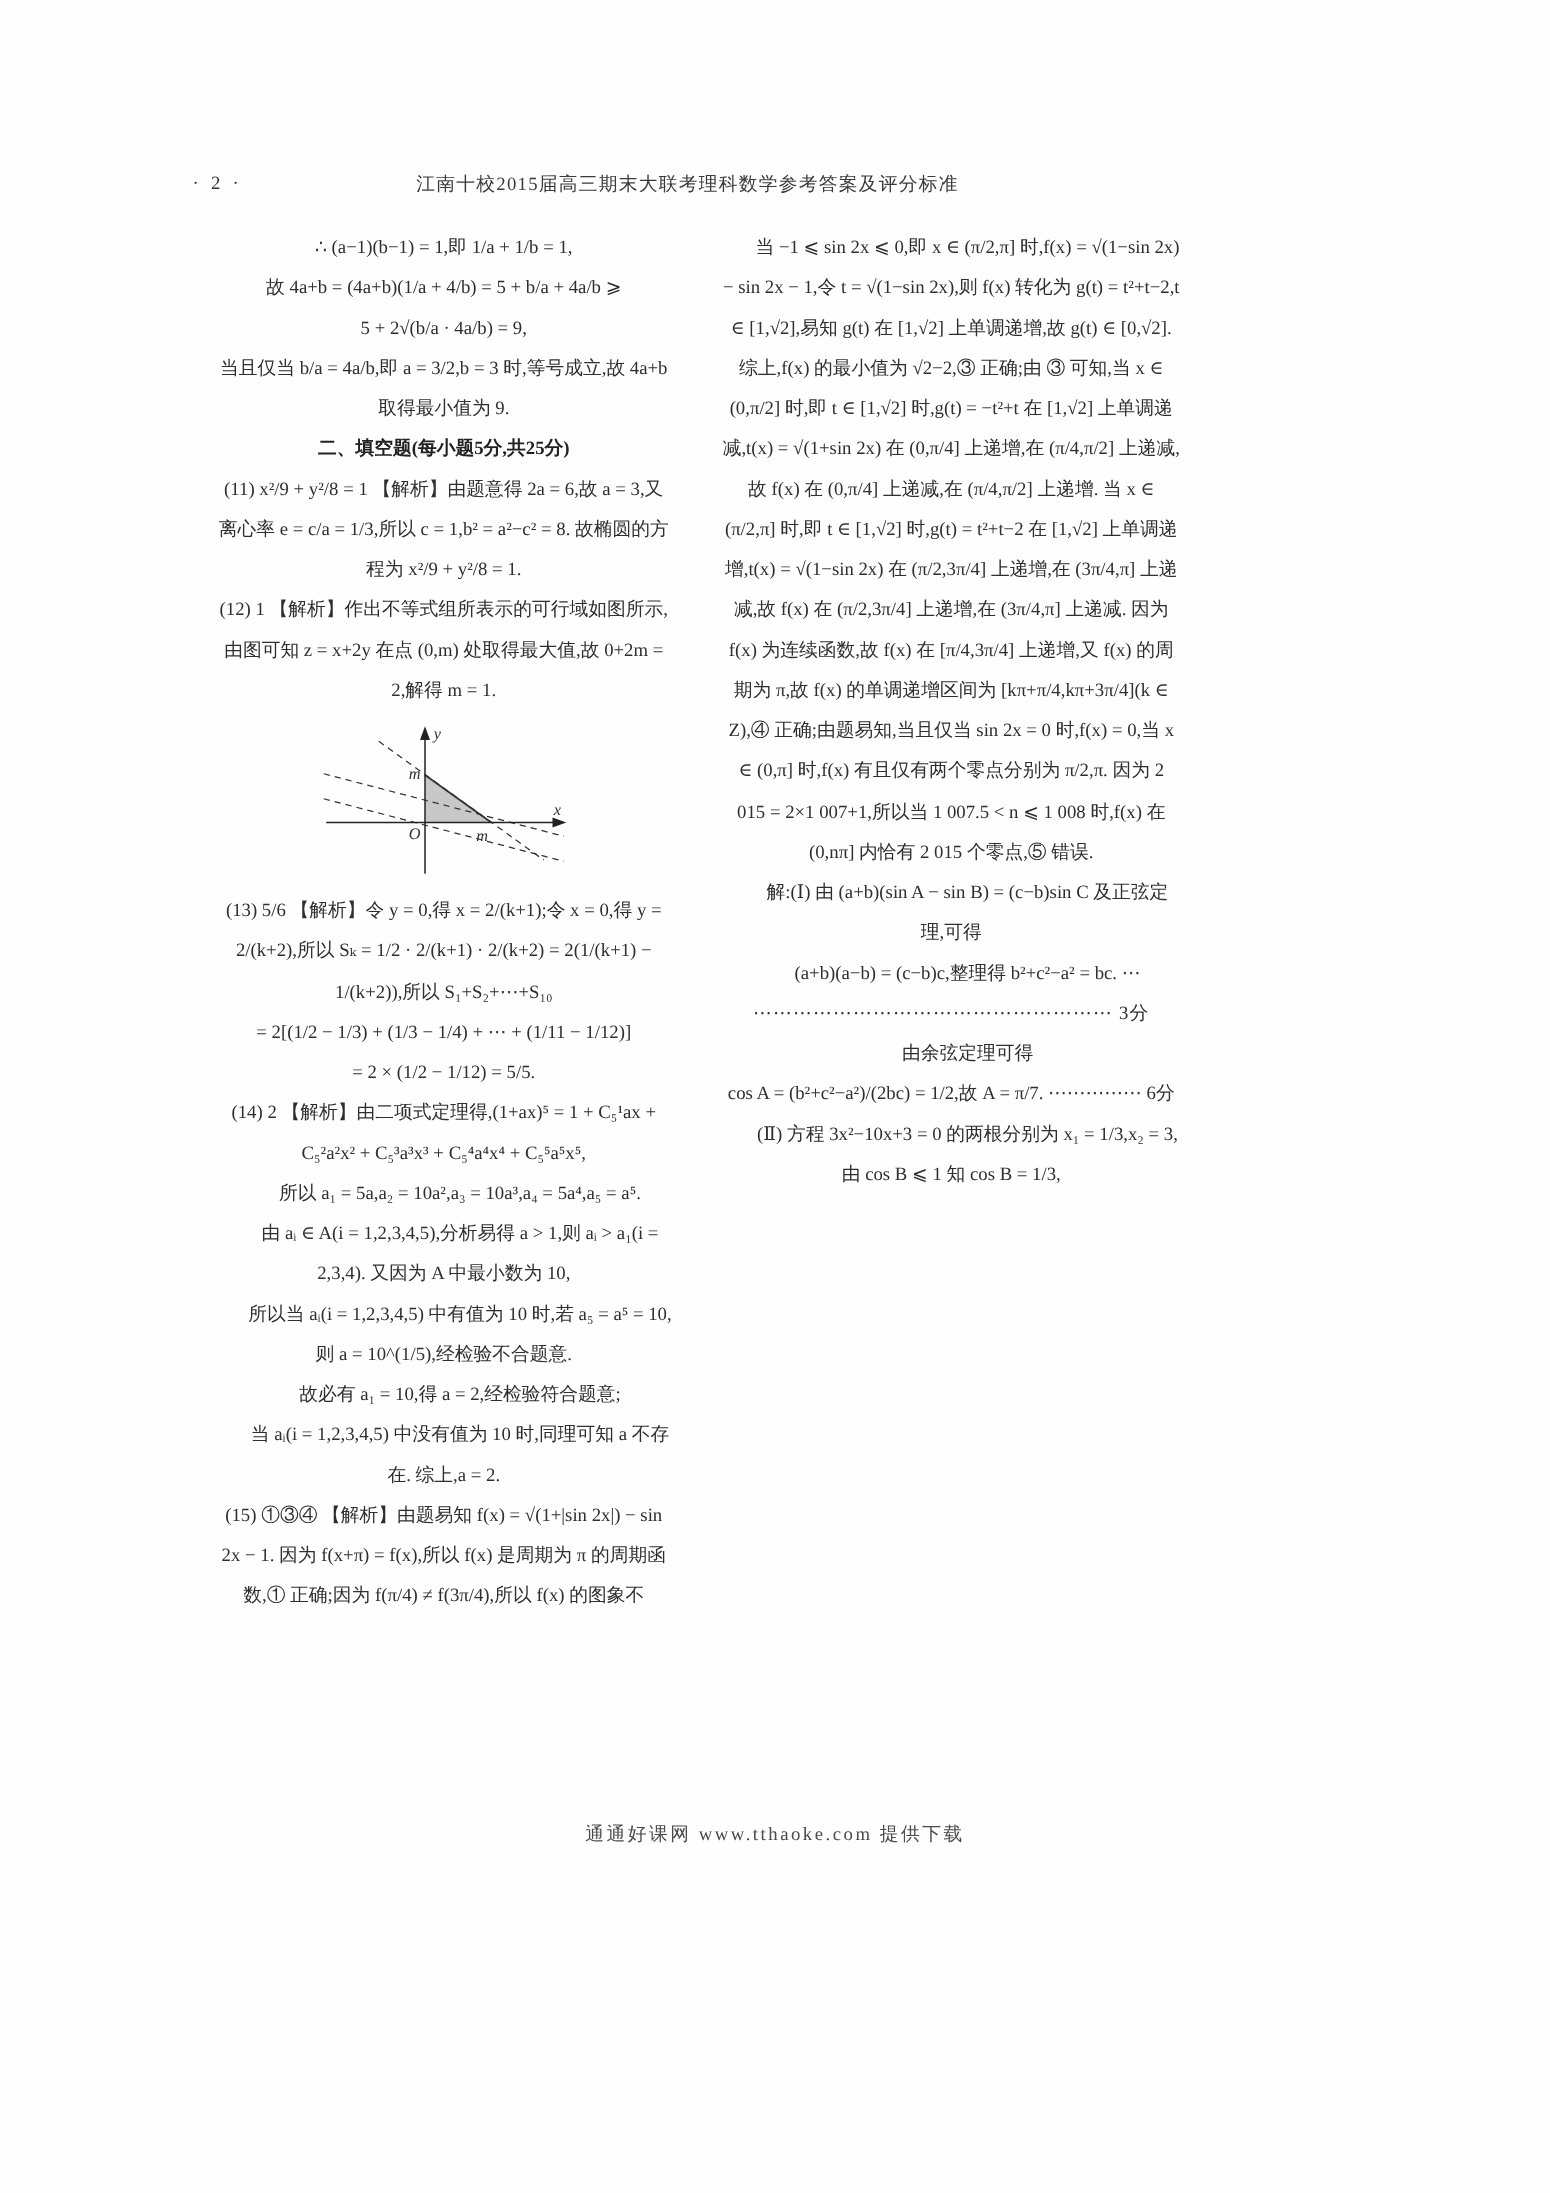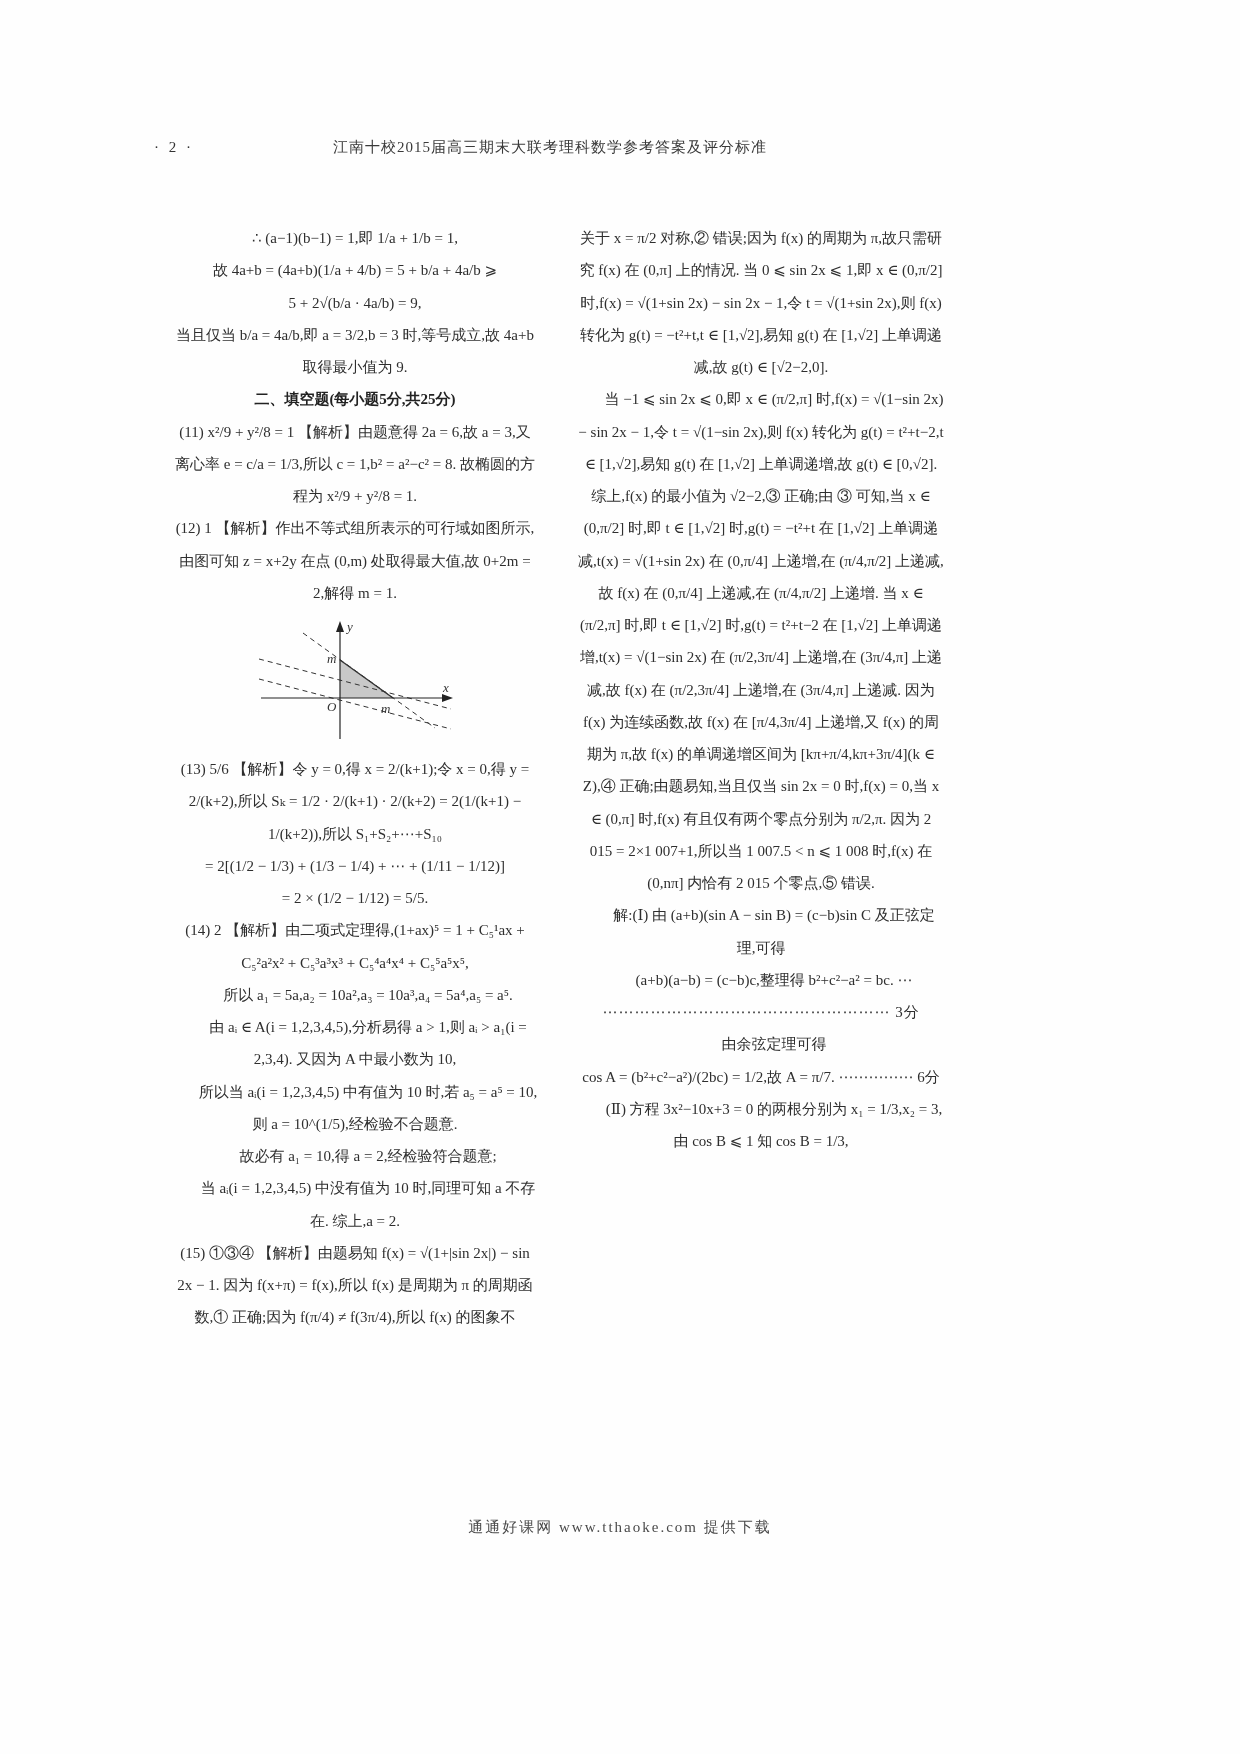--- a/index.html
+++ b/index.html
@@ -7,30 +7,30 @@
     width:1240px;height:1754px;
     background:#ffffff;
     font-family:"Liberation Serif","DejaVu Serif",serif;
     color:#2b2b2b;
   }
   .page{position:relative;width:1240px;height:1754px;background:#fefefe;overflow:hidden;}
   .header{position:absolute;top:138px;left:150px;width:800px;height:26px;font-size:15px;}
   .pageno{position:absolute;left:4px;top:1px;letter-spacing:3px;color:#333;}
   .doc-title{display:block;text-align:center;color:#3a3a3a;letter-spacing:1px;}
   .columns{position:absolute;top:182px;left:172px;width:772px;display:flex;gap:40px;}
-  .col{width:366px;font-size:15px;line-height:2.15;text-align:justify;color:#2e2e2e;margin-top:40px;}
+  .col{width:366px;font-size:15px;line-height:2.15;text-align:justify;color:#2e2e2e;}
   .col p{margin:0;padding:0;text-align:center;}
   .sec-heading{font-weight:bold;color:#222;}
   .ind{padding-left:28px;}
   .ind-sm{text-indent:26px;}
   .dots-line{text-align:right;letter-spacing:1px;}
   .figure-wrap{width:220px;margin:6px auto 6px auto;}
   .figure-wrap svg{display:block;}
   .footer{
-    position:absolute;top:1518px;left:0;width:1240px;
+    position:absolute;top:1458px;left:0;width:1240px;
     text-align:center;font-size:15px;color:#4a4a4a;letter-spacing:2px;
   }
   .fig-label{font-size:13px;font-style:italic;fill:#333;
     font-family:"Liberation Serif","DejaVu Serif",serif;}
 </style>
 </head>
 <body>
 
 <div class="page">
 
@@ -80,21 +80,20 @@
       <p>(14) 2 【解析】由二项式定理得,(1+ax)⁵ = 1 + C₅¹ax + C₅²a²x² + C₅³a³x³ + C₅⁴a⁴x⁴ + C₅⁵a⁵x⁵,</p>
       <p class="ind-sm">所以 a₁ = 5a,a₂ = 10a²,a₃ = 10a³,a₄ = 5a⁴,a₅ = a⁵.</p>
       <p class="ind-sm">由 aᵢ ∈ A(i = 1,2,3,4,5),分析易得 a &gt; 1,则 aᵢ &gt; a₁(i = 2,3,4). 又因为 A 中最小数为 10,</p>
       <p class="ind-sm">所以当 aᵢ(i = 1,2,3,4,5) 中有值为 10 时,若 a₅ = a⁵ = 10,则 a = 10^(1/5),经检验不合题意.</p>
       <p class="ind-sm">故必有 a₁ = 10,得 a = 2,经检验符合题意;</p>
       <p class="ind-sm">当 aᵢ(i = 1,2,3,4,5) 中没有值为 10 时,同理可知 a 不存在. 综上,a = 2.</p>
       <p>(15) ①③④ 【解析】由题易知 f(x) = √(1+|sin 2x|) − sin 2x − 1. 因为 f(x+π) = f(x),所以 f(x) 是周期为 π 的周期函数,① 正确;因为 f(π/4) ≠ f(3π/4),所以 f(x) 的图象不</p>
     </div>
 
     <div class="col">
-      <p>关于 x = π/2 对称,② 错误;因为 f(x) 的周期为 π,故只需研究 f(x) 在 (0,π] 上的情况. 当 0 ⩽ sin 2x ⩽ 1,即 x ∈ (0,π/2] 时,f(x) = √(1+sin 2x) − sin 2x − 1,令 t = √(1+sin 2x),则 f(x) 转化为 g(t) = −t²+t,t ∈ [1,√2],易知 g(t) 在 [1,√2] 上单调递减,故 g(t) ∈ [√2−2,0].</p>
       <p class="ind-sm">当 −1 ⩽ sin 2x ⩽ 0,即 x ∈ (π/2,π] 时,f(x) = √(1−sin 2x) − sin 2x − 1,令 t = √(1−sin 2x),则 f(x) 转化为 g(t) = t²+t−2,t ∈ [1,√2],易知 g(t) 在 [1,√2] 上单调递增,故 g(t) ∈ [0,√2]. 综上,f(x) 的最小值为 √2−2,③ 正确;由 ③ 可知,当 x ∈ (0,π/2] 时,即 t ∈ [1,√2] 时,g(t) = −t²+t 在 [1,√2] 上单调递减,t(x) = √(1+sin 2x) 在 (0,π/4] 上递增,在 (π/4,π/2] 上递减,故 f(x) 在 (0,π/4] 上递减,在 (π/4,π/2] 上递增. 当 x ∈ (π/2,π] 时,即 t ∈ [1,√2] 时,g(t) = t²+t−2 在 [1,√2] 上单调递增,t(x) = √(1−sin 2x) 在 (π/2,3π/4] 上递增,在 (3π/4,π] 上递减,故 f(x) 在 (π/2,3π/4] 上递增,在 (3π/4,π] 上递减. 因为 f(x) 为连续函数,故 f(x) 在 [π/4,3π/4] 上递增,又 f(x) 的周期为 π,故 f(x) 的单调递增区间为 [kπ+π/4,kπ+3π/4](k ∈ Z),④ 正确;由题易知,当且仅当 sin 2x = 0 时,f(x) = 0,当 x ∈ (0,π] 时,f(x) 有且仅有两个零点分别为 π/2,π. 因为 2 015 = 2×1 007+1,所以当 1 007.5 &lt; n ⩽ 1 008 时,f(x) 在 (0,nπ] 内恰有 2 015 个零点,⑤ 错误.</p>
       <p class="ind-sm">解:(Ⅰ) 由 (a+b)(sin A − sin B) = (c−b)sin C 及正弦定理,可得</p>
       <p class="ind-sm">(a+b)(a−b) = (c−b)c,整理得 b²+c²−a² = bc. ⋯</p>
       <p class="dots-line">⋯⋯⋯⋯⋯⋯⋯⋯⋯⋯⋯⋯⋯⋯⋯⋯⋯⋯ 3分</p>
       <p class="ind-sm">由余弦定理可得</p>
       <p>cos A = (b²+c²−a²)/(2bc) = 1/2,故 A = π/7. ⋯⋯⋯⋯⋯ 6分</p>
       <p class="ind-sm">(Ⅱ) 方程 3x²−10x+3 = 0 的两根分别为 x₁ = 1/3,x₂ = 3,由 cos B ⩽ 1 知 cos B = 1/3,</p>
     </div>
 
   </div>

